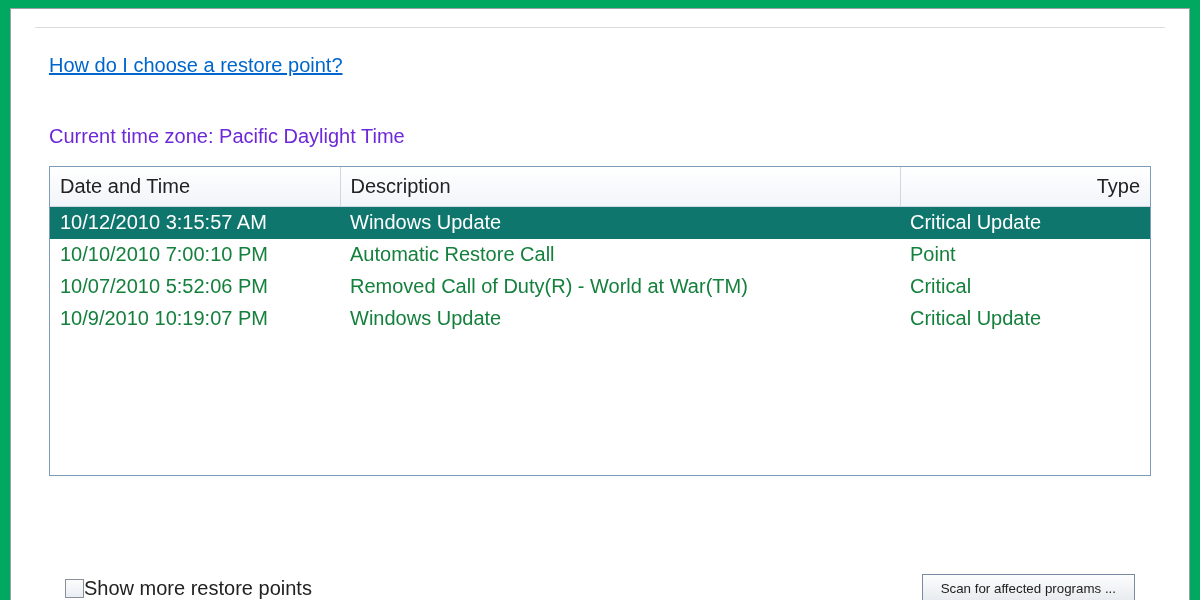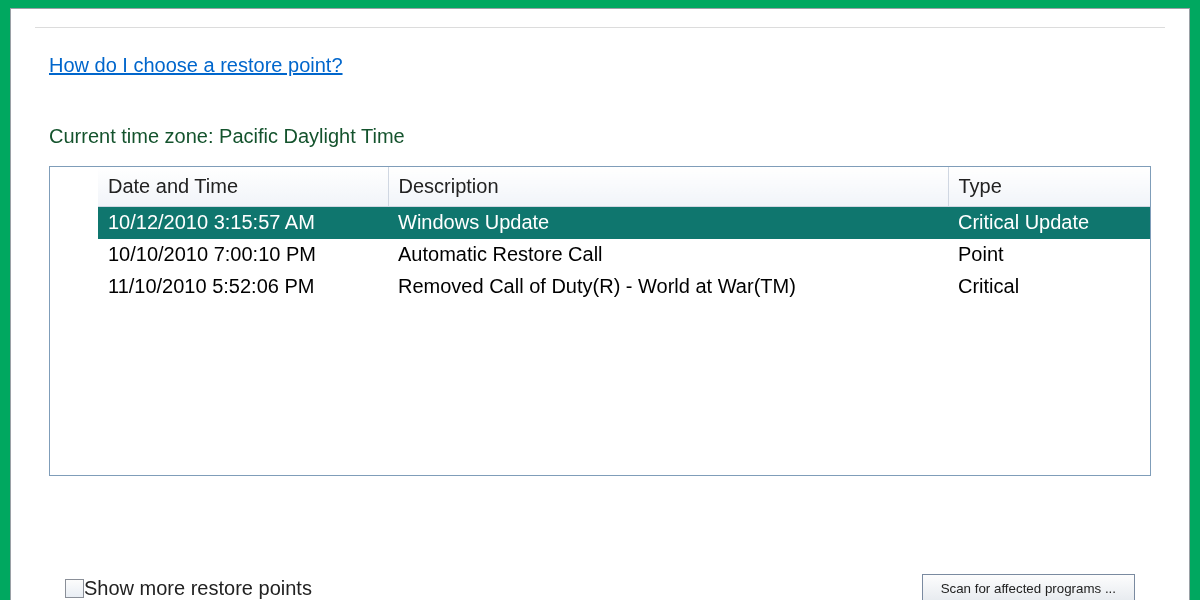--- a/index.html
+++ b/index.html
@@ -29,49 +29,48 @@
     color: #0066cc;
     text-decoration: underline;
     cursor: pointer;
     display: inline-block;
     margin-bottom: 48px;
     margin-left: 6px;
   }
   .tz-label {
     margin-left: 6px;
     margin-bottom: 18px;
-    color: #14532d;
+    color: #6d28d9;
   }
   .table-wrap {
     border: 1px solid #7f9db9;
     background: #fff;
     height: 310px;
     margin: 14px 6px;
     position: relative;
     overflow: hidden;
-    padding-left: 48px;
   }
   table {
     width: 100%;
     border-collapse: collapse;
     table-layout: fixed;
   }
   thead th {
     background: linear-gradient(#ffffff, #f1f4f9);
     text-align: left;
     font-weight: 400;
     padding: 8px 10px;
     border-right: 1px solid #d0d7e2;
     border-bottom: 1px solid #d0d7e2;
     color: #222;
   }
-  thead th:last-child { border-right: none; }
+  thead th:last-child { border-right: none; text-align: right; }
   tbody td {
     padding: 4px 10px 5px 10px;
-    color: #000000;
+    color: #15803d;
     white-space: nowrap;
     overflow: hidden;
     text-overflow: ellipsis;
   }
   tbody tr.selected td {
     background: #0f766e;
     color: #fff;
   }
   .col-date { width: 290px; }
   .col-desc { width: 560px; }
@@ -160,23 +159,28 @@
               <td>10/12/2010 3:15:57 AM</td>
               <td>Windows Update</td>
               <td>Critical Update</td>
             </tr>
             <tr>
               <td>10/10/2010 7:00:10 PM</td>
               <td>Automatic Restore Call</td>
               <td>Point</td>
             </tr>
             <tr>
-              <td>11/10/2010 5:52:06 PM</td>
+              <td>10/07/2010 5:52:06 PM</td>
               <td>Removed Call of Duty(R) - World at War(TM)</td>
               <td>Critical</td>
+            </tr>
+            <tr>
+              <td>10/9/2010 10:19:07 PM</td>
+              <td>Windows Update</td>
+              <td>Critical Update</td>
             </tr>
           </tbody>
       </table>
     </div>
 
     <div class="footer-row">
       <label class="checkbox-wrap">
         <span class="win-checkbox"></span>
         <span>Show more restore points</span>
       </label>

